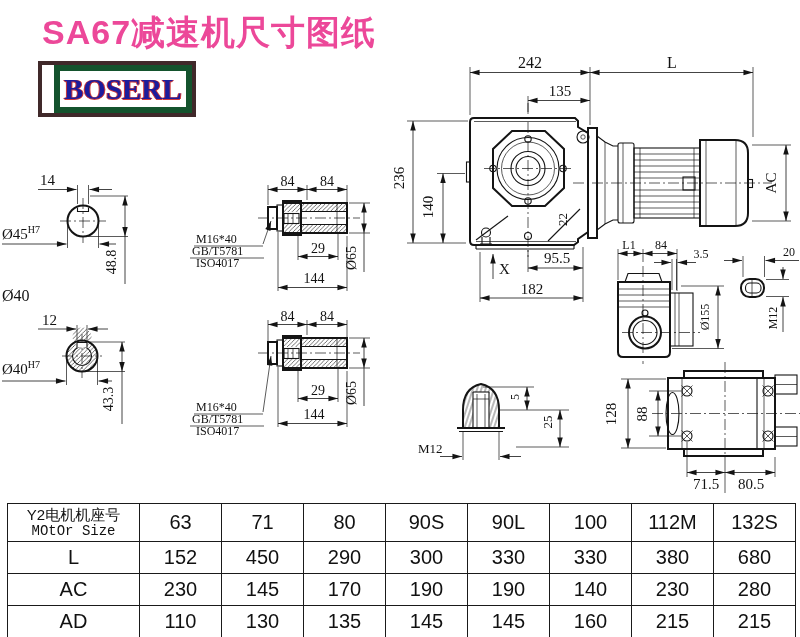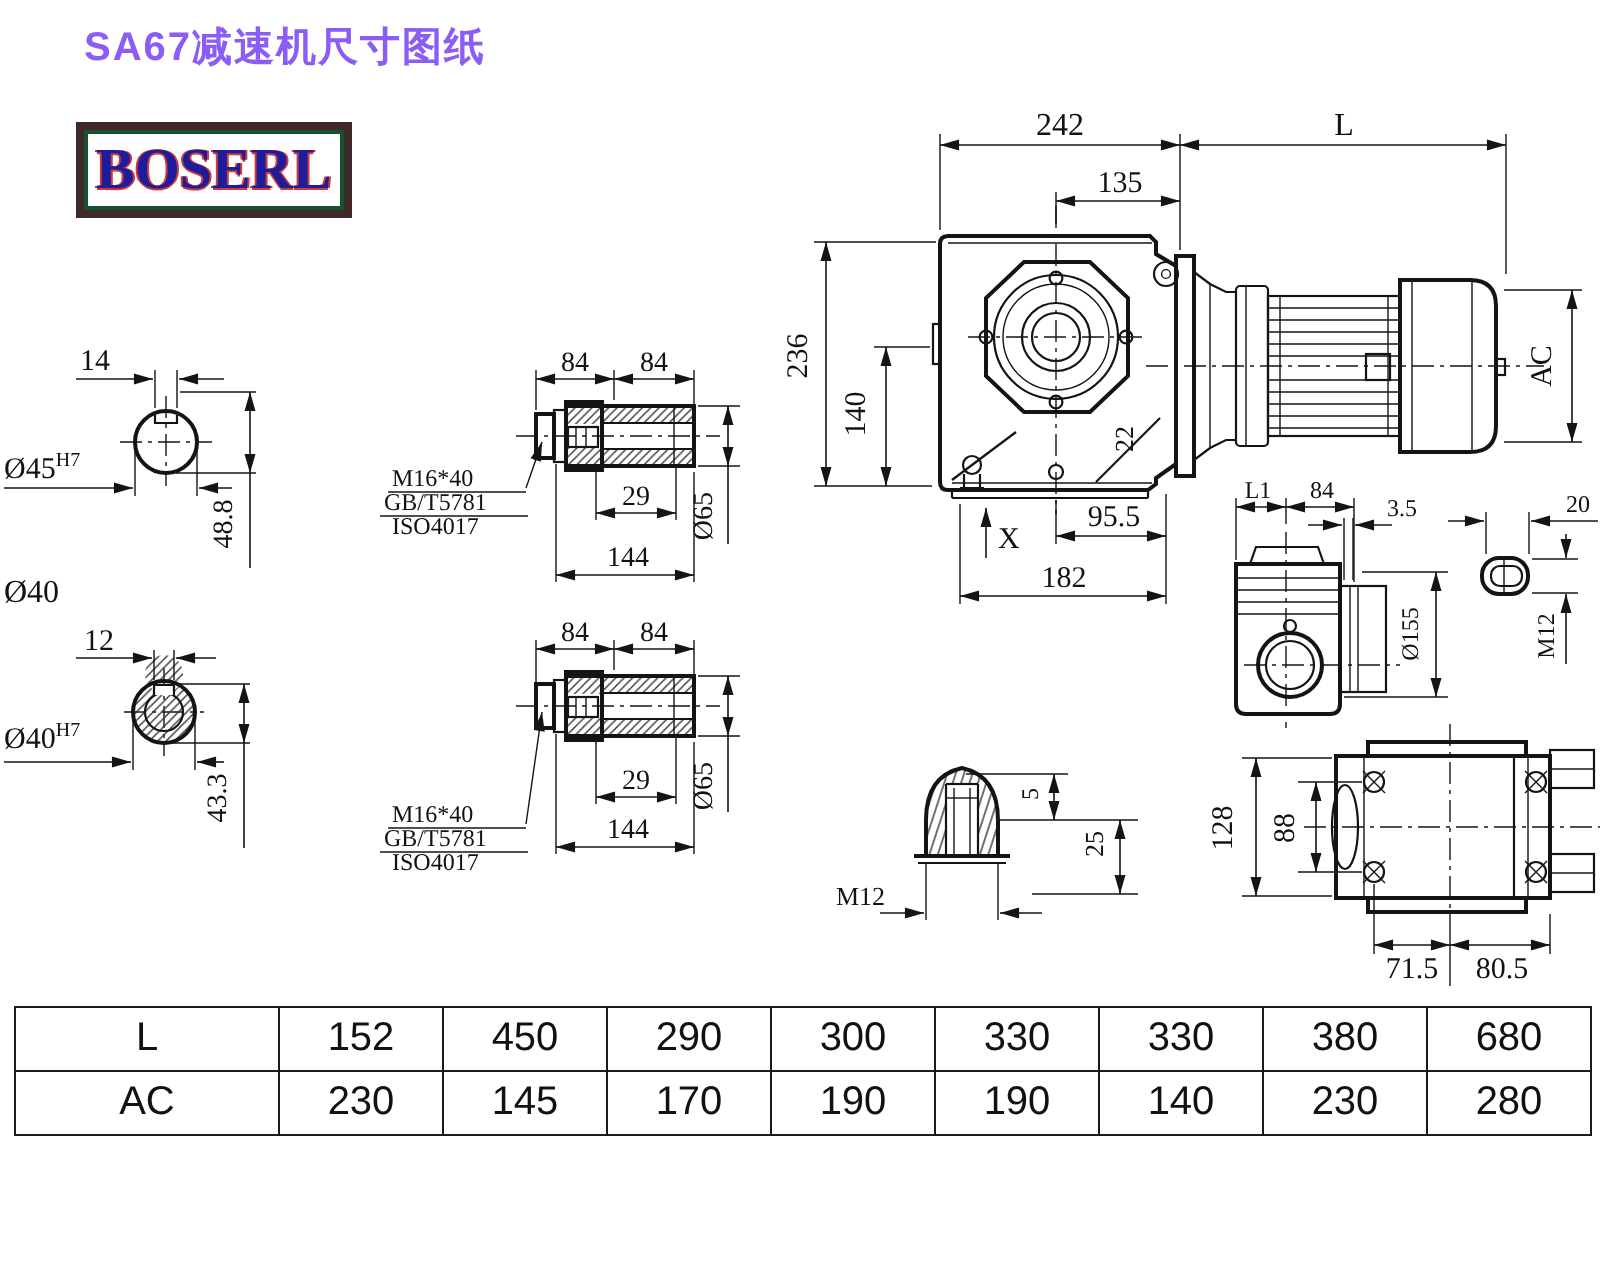--- a/index.html
+++ b/index.html
@@ -1,21 +1,21 @@
 <!DOCTYPE html>
 <html><head>
 <meta charset="utf-8">
 <style>
   html,body{margin:0;padding:0;background:#fff;}
   body{width:800px;height:637px;position:relative;overflow:hidden;
        font-family:"Liberation Sans",sans-serif;}
-  .page-title{position:absolute;left:42px;top:10px;font-size:20px;font-weight:bold;
-       color:#8b5cf6;letter-spacing:1px;text-align:right;}
+  .page-title{position:absolute;left:42px;top:10px;font-size:34px;font-weight:bold;
+       color:#ec4899;letter-spacing:1px;text-align:right;}
   .logo-box{position:absolute;left:38px;top:61px;border:4px solid #40292a;background:#fff;}
-  .logo-inner{border:2px solid #14532d;padding:0 4px;}
+  .logo-inner{border:6px solid #14532d;padding:0 4px;margin-left:12px;}
   .logo-text{font-family:"Liberation Serif",serif;font-weight:bold;font-size:29px;
        color:#1c1c9c;line-height:36px;
        text-shadow:1px 0 #cf3a3a,-1px 0 #cf3a3a,0 1px #cf3a3a;}
   svg.drawing{position:absolute;left:0;top:0;}
   .ol{fill:none;stroke:#141414;stroke-width:2;}
   .md{fill:none;stroke:#141414;stroke-width:1.1;}
   .tn{fill:none;stroke:#141414;stroke-width:0.7;}
   .cl{fill:none;stroke:#141414;stroke-width:0.7;stroke-dasharray:11 3 2 3;}
   .dim{fill:none;stroke:#141414;stroke-width:0.8;}
   text{fill:#121212;}
@@ -379,20 +379,34 @@
       <col style="width:82px">
       <col style="width:82px">
       <col style="width:82px">
     <col style="width:82px">
       <col style="width:82px">
       <col style="width:82px">
       <col style="width:82px">
       <col style="width:82px">
   </colgroup>
   <tbody>
+      <tr style="height:38px">
+    <td>
+      <div class="hcn">Y2电机机座号</div>
+      <div class="hen">MOtOr Size</div>
+    </td>
+    <td class="hnum">63</td>
+    <td class="hnum">71</td>
+    <td class="hnum">80</td>
+    <td class="hnum">90S</td>
+    <td class="hnum">90L</td>
+    <td class="hnum">100</td>
+    <td class="hnum">112M</td>
+    <td class="hnum">132S</td>
+  </tr>
   <tr style="height:32px">
     <td class="lbl">L</td>
     <td>152</td>
     <td>450</td>
     <td>290</td>
     <td>300</td>
     <td>330</td>
     <td>330</td>
     <td>380</td>
     <td>680</td>
@@ -401,14 +415,25 @@
     <td class="lbl">AC</td>
     <td>230</td>
     <td>145</td>
     <td>170</td>
     <td>190</td>
     <td>190</td>
     <td>140</td>
     <td>230</td>
     <td>280</td>
   </tr>
+  <tr style="height:32px">
+    <td class="lbl">AD</td>
+    <td>110</td>
+    <td>130</td>
+    <td>135</td>
+    <td>145</td>
+    <td>145</td>
+    <td>160</td>
+    <td>215</td>
+    <td>215</td>
+  </tr>
 </tbody>
   </table>
 
 </body></html>

